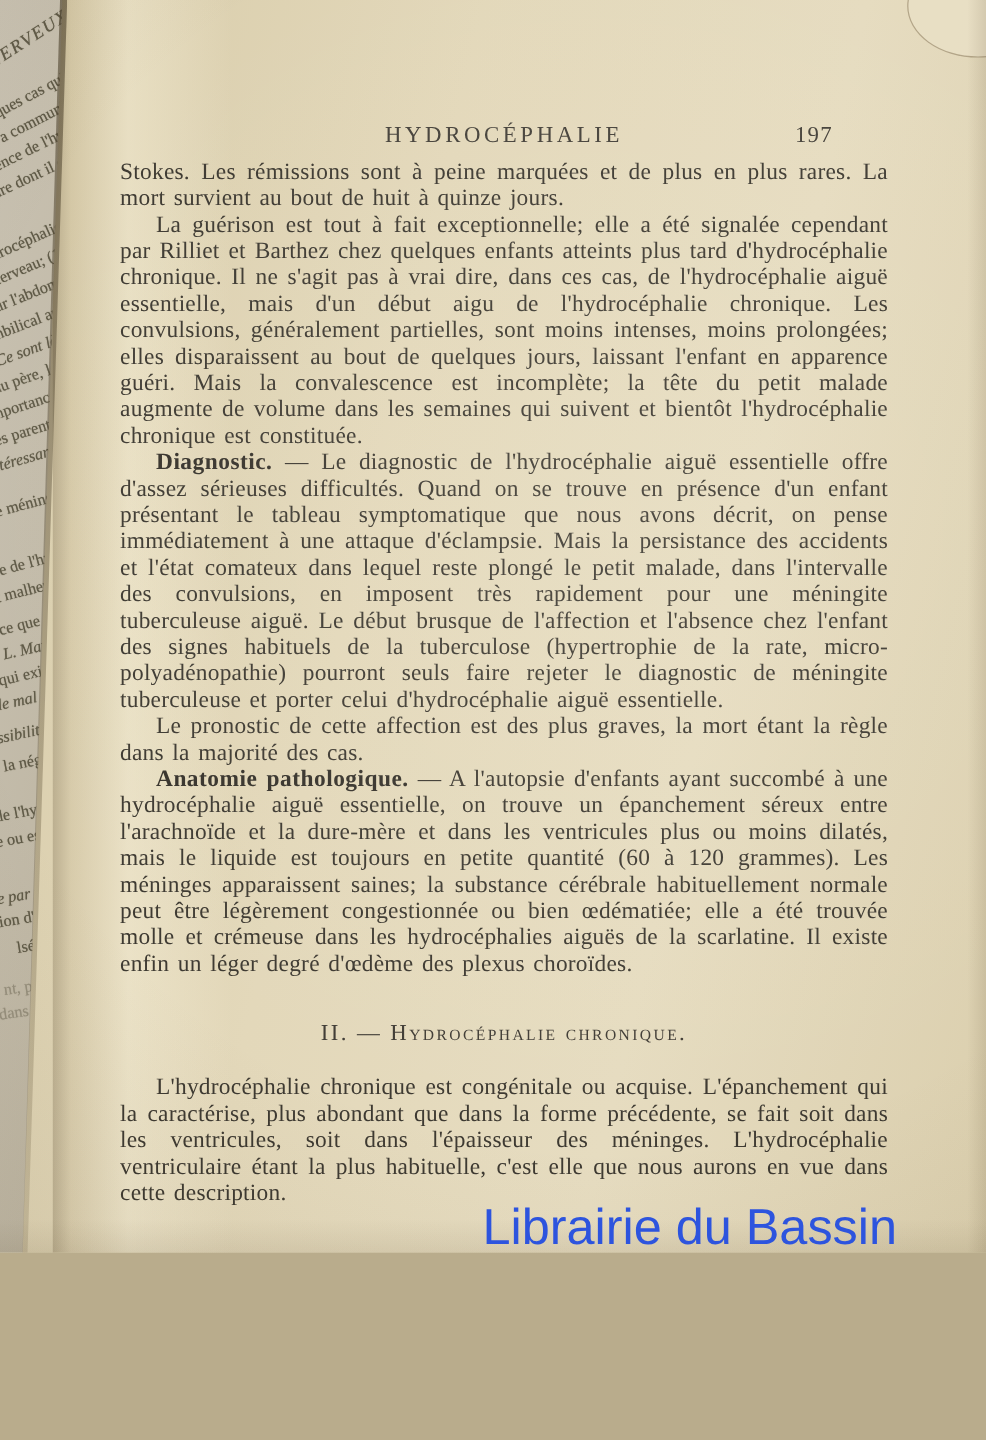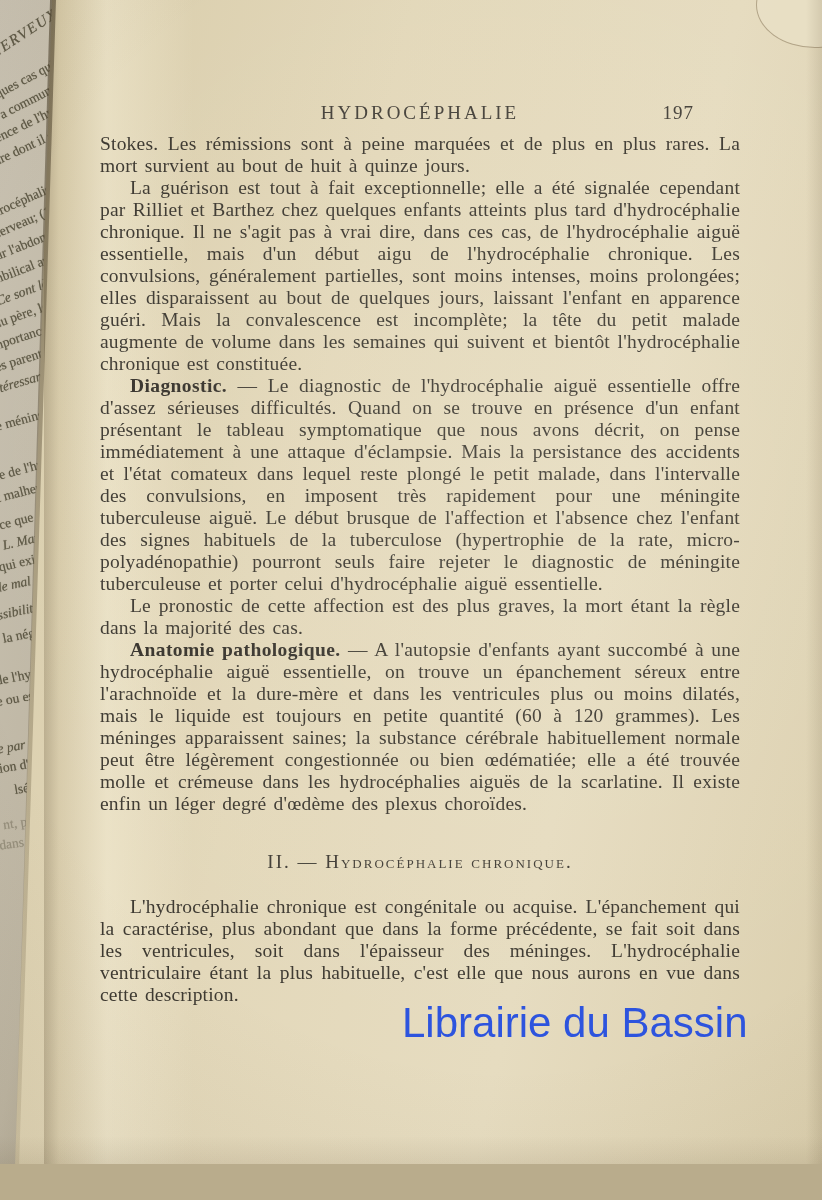--- a/index.html
+++ b/index.html
@@ -1,19 +1,19 @@
 <!DOCTYPE html>
 <html lang="fr"><head>
 <meta charset="utf-8">
 <style>
   html, body { margin: 0; padding: 0; background: #b9ac8c; }
   .photo {
     position: relative;
     width: 822px;
-    height: 1164px;
+    height: 1044px;
     overflow: hidden;
     font-family: "Liberation Serif", serif;
     background: linear-gradient(103deg, #d7cba9 0%, #e3d8ba 38%, #e6dcc0 68%, #dbcfae 100%);
   }
   .vignette {
     position: absolute; inset: 0; pointer-events: none; z-index: 4;
     background: radial-gradient(ellipse 120% 90% at 62% 42%, rgba(255,252,240,0.10) 0%, rgba(255,252,240,0) 55%, rgba(70,52,22,0.10) 100%);
   }
   
   .left-page {

